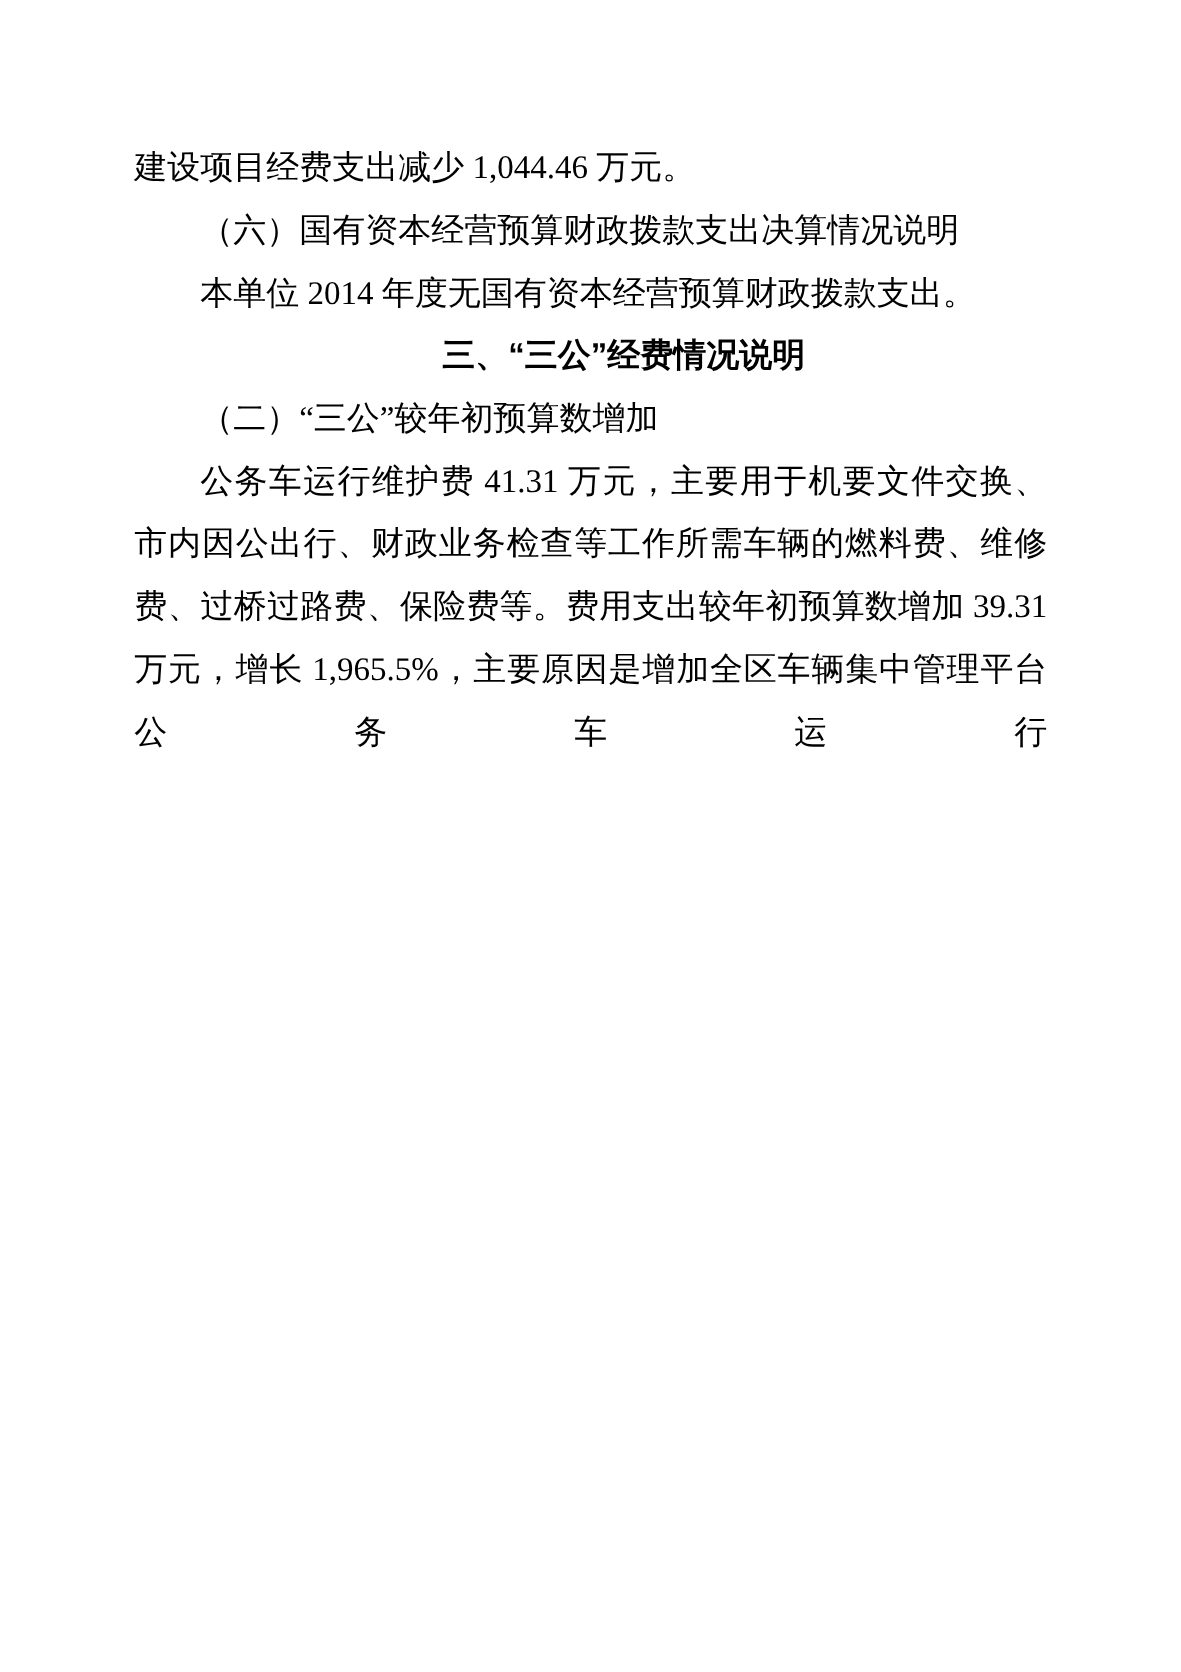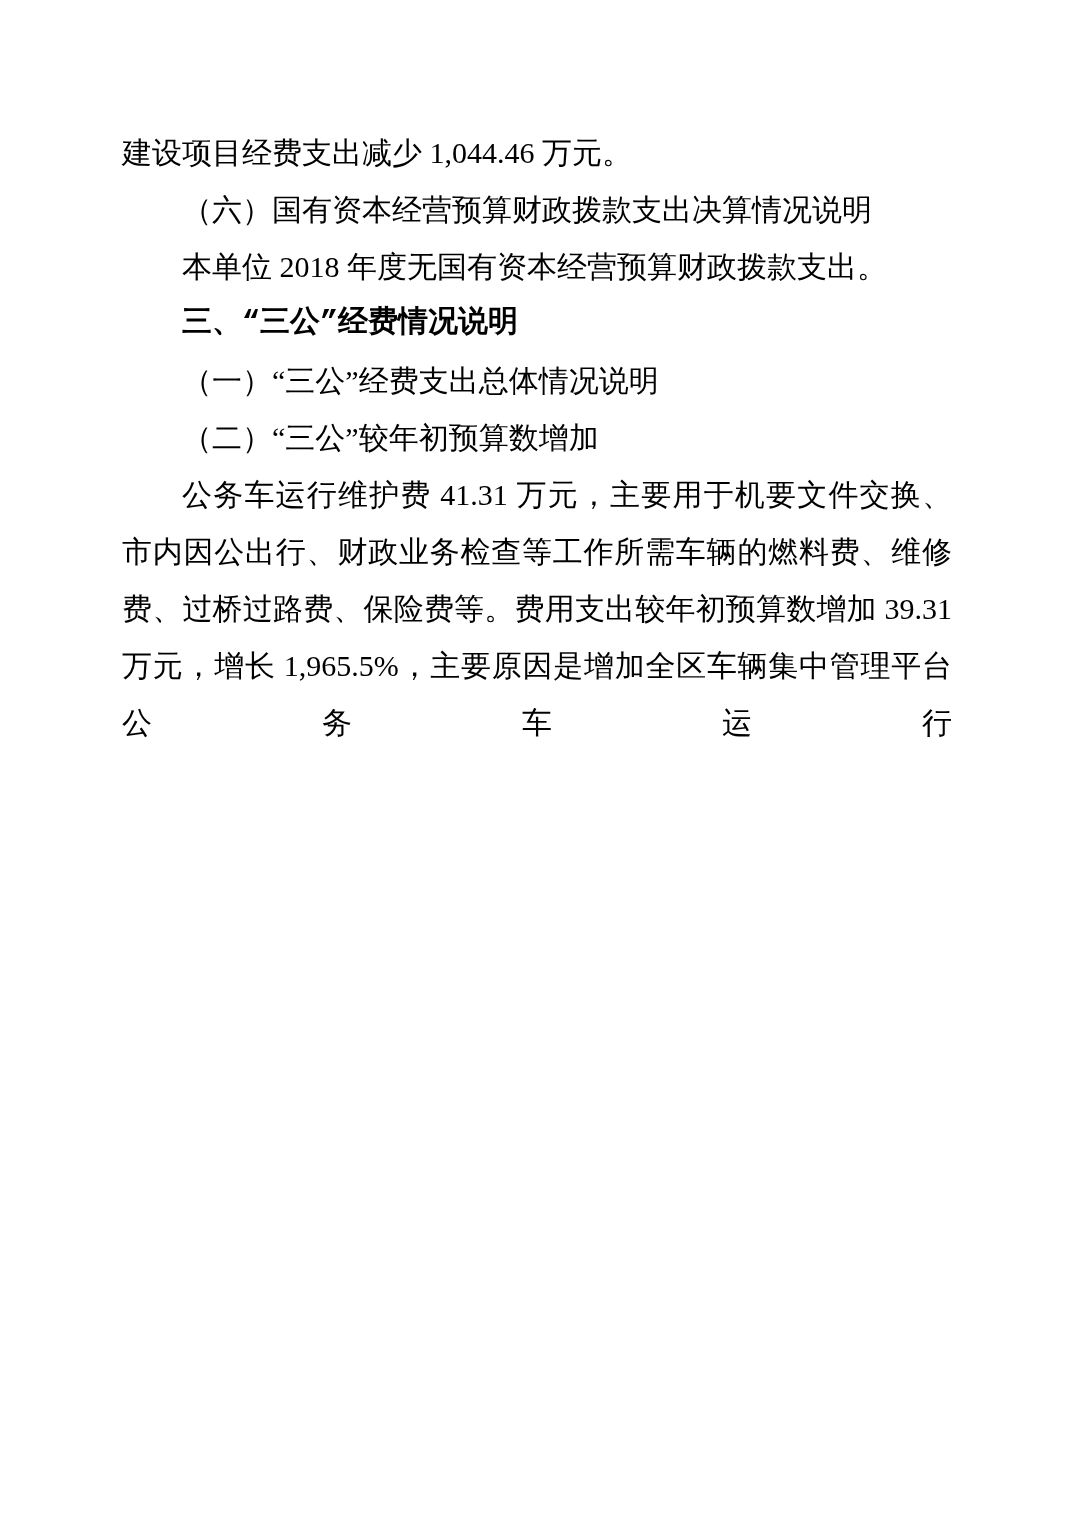--- a/index.html
+++ b/index.html
@@ -32,24 +32,24 @@
   
   .para { text-indent: 2em; }
   
   .heading {
     font-weight: normal;
     text-indent: 2em;
     text-align: left;
   }
   
   .heading-hei {
-    font-family: Liberation Mono, monospace;
+    font-family: Liberation Sans, sans-serif;
     font-weight: bold;
     text-indent: 2em;
-    text-align: left;
+    text-align: center;
   }
   
   .runs-on {
     text-align-last: justify;
   }
   .footer {
     position: absolute;
     top: 1376px;
     left: 0;
     width: 1074px;
@@ -60,20 +60,19 @@
     color: #3d3d3d;
   }
 </style>
 </head>
 <body>
 
 <div class="page">
   <div class="doc">
     <p class="block cont">建设项目经费支出减少 1,044.46 万元。</p>
     <p class="block heading">（六）国有资本经营预算财政拨款支出决算情况说明</p>
-    <p class="block para">本单位 2018 年度无国有资本经营预算财政拨款支出。</p>
+    <p class="block para">本单位 2014 年度无国有资本经营预算财政拨款支出。</p>
     <p class="block heading-hei">三、“三公”经费情况说明</p>
-    <p class="block heading">（一）“三公”经费支出总体情况说明</p>
     <p class="block heading">（二）“三公”较年初预算数增加</p>
     <p class="block para runs-on">公务车运行维护费 41.31 万元，主要用于机要文件交换、市内因公出行、财政业务检查等工作所需车辆的燃料费、维修费、过桥过路费、保险费等。费用支出较年初预算数增加 39.31 万元，增长 1,965.5%，主要原因是增加全区车辆集中管理平台公务车运行</p>
   </div>
   <div class="footer">5</div>
 </div>
 
 </body></html>

